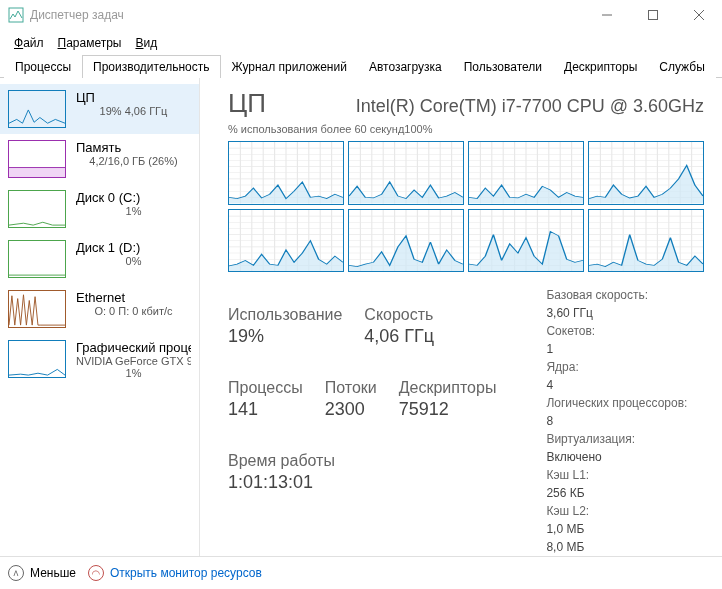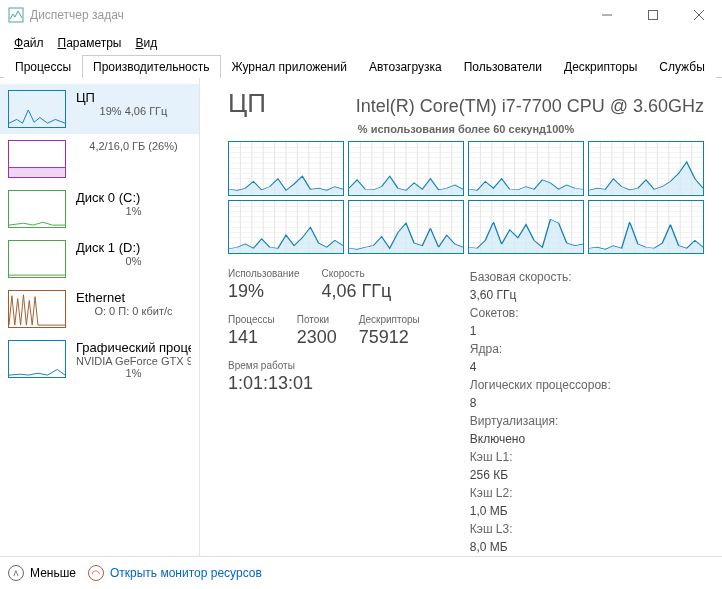--- a/index.html
+++ b/index.html
@@ -21,29 +21,29 @@
 .side-item.selected { background: #e5f1fb; }
 .thumb { width: 58px; height: 38px; border: 1px solid; position: relative; flex-shrink: 0; }
 .thumb svg { position: absolute; inset: 0; width: 100%; height: 100%; }
 .side-text { flex: 1; overflow: hidden; }
 .side-title { font-size: 13px; white-space: nowrap; overflow: hidden; text-overflow: clip; }
 .side-sub { font-size: 11px; color: #555; white-space: nowrap; overflow: hidden; text-align: center; }
 .main { flex: 1; padding: 10px 18px 0 28px; display: flex; flex-direction: column; }
 .hdr { display: flex; justify-content: space-between; align-items: baseline; margin-bottom: 4px; }
 .hdr h1 { font-size: 26px; font-weight: 400; color: #555; }
 .hdr .cpu-name { font-size: 18px; color: #555; margin-left: 16px; }
-.chart-caption { display: flex; justify-content: center; font-size: 11px; color: #666; margin-bottom: 6px; font-weight: bold; }
+.chart-caption { display: flex; justify-content: flex-start; font-size: 11px; color: #666; margin-bottom: 6px; }
 .cores { display: grid; grid-template-columns: repeat(4, 1fr); grid-template-rows: repeat(2, 1fr); gap: 4px; height: 214px; margin-bottom: 14px; }
 .core { border: 1px solid #117dbb; position: relative; background: #fff; }
 .core svg { position: absolute; inset: 0; width: 100%; height: 100%; }
 .grid-lines { stroke: #e8e8e8; stroke-width: 1; }
 .stats { display: flex; gap: 50px; }
 .stats-left { display: flex; flex-direction: column; gap: 12px; }
 .stat-row { display: flex; gap: 22px; }
-.stat-block .lbl { font-size: 10px; color: #666; margin-bottom: 2px; }
+.stat-block .lbl { font-size: 16px; color: #666; margin-bottom: 2px; margin-top: 20px; }
 .stat-block .val { font-size: 18px; color: #444; }
 .stats-right { flex: 1; }
 .info-row { display: flex; font-size: 12px; line-height: 18px; flex-direction: column; }
 .info-row .k { flex: 1; color: #666; }
 .info-row .v { color: #444; min-width: 70px; }
 .footer { height: 33px; border-top: 1px solid #e0e0e0; display: flex; align-items: center; padding: 0 8px; gap: 12px; }
 .footer-btn { display: flex; align-items: center; gap: 6px; font-size: 12px; }
 .footer-btn.link { color: #0066cc; }
 .circ-icon { width: 16px; height: 16px; border: 1.5px solid; border-radius: 50%; display: flex; align-items: center; justify-content: center; font-size: 10px; }
 </style>
@@ -110,20 +110,21 @@
     </div>
 
     <div class="side-item">
       <div class="thumb" style="border-color:#9b2fae">
         <svg viewBox="0 0 58 38" preserveAspectRatio="none">
             <rect x="0" y="28" width="58" height="10" fill="#f0d6f5"></rect>
             <line x1="0" y1="28" x2="58" y2="28" stroke="#9b2fae" stroke-width="1"></line>
           </svg>
       </div>
       <div class="side-text">
+        <div class="side-title">Память</div>
         <div class="side-sub">4,2/16,0 ГБ (26%)</div>
       </div>
     </div>
 
     <div class="side-item">
       <div class="thumb" style="border-color:#4ca54c">
         <svg viewBox="0 0 58 38" preserveAspectRatio="none">
             <polyline points="0,36 15,34 25,36 35,33 45,36 58,36" fill="none" stroke="#4ca54c" stroke-width="1"></polyline>
           </svg>
       </div>
@@ -447,21 +448,20 @@
           </div>
         <div class="info-row">
             <span class="k">Кэш L1:</span>
             <span class="v">256 КБ</span>
           </div>
         <div class="info-row">
             <span class="k">Кэш L2:</span>
             <span class="v">1,0 МБ</span>
           </div>
         <div class="info-row">
-            <span class="k">Кэш L3:</span>
             <span class="v">8,0 МБ</span>
           </div>
       </div>
     </div>
   </div>
 </div>
 
 <div class="footer">
   <div class="footer-btn">
     <span class="circ-icon" style="border-color:#666;color:#666">˄</span>

